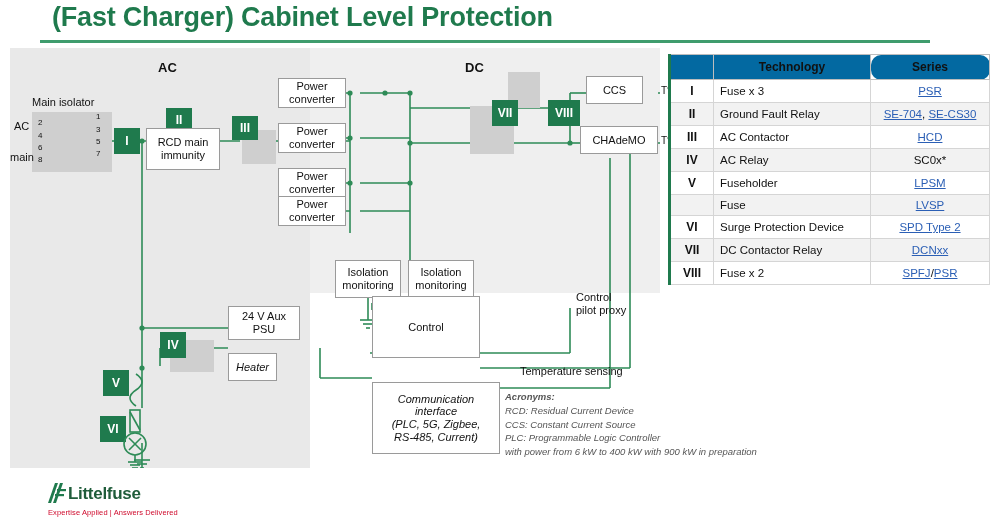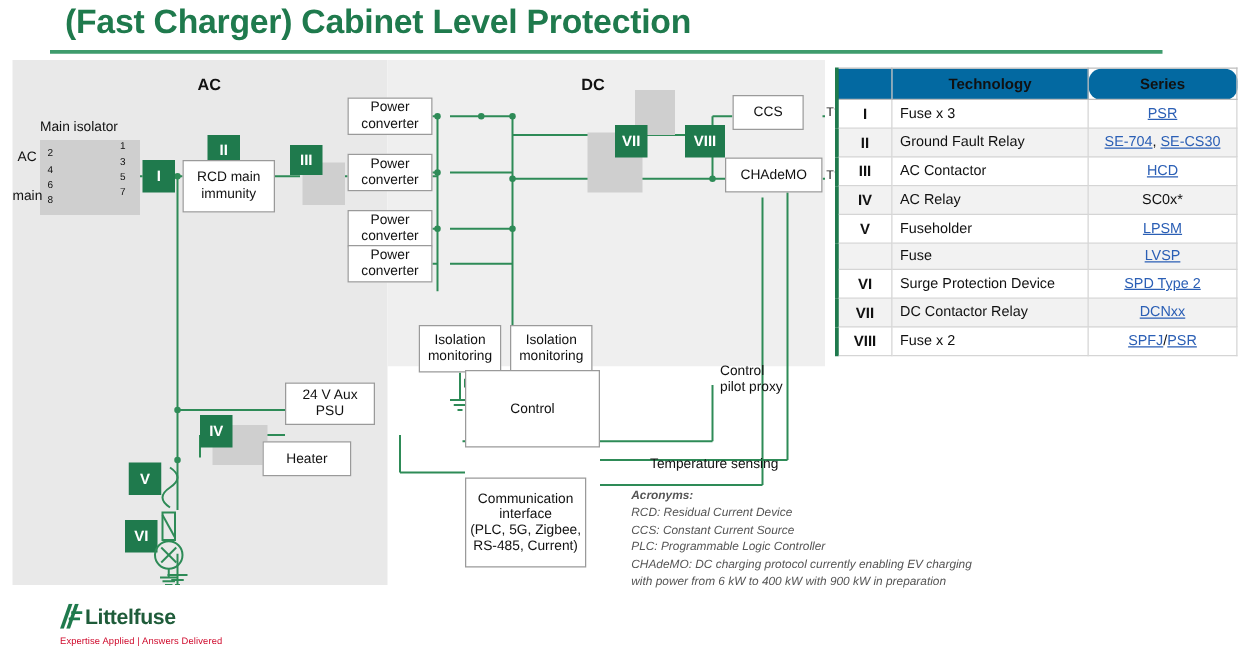--- a/index.html
+++ b/index.html
@@ -275,31 +275,31 @@
 
   <div class="box" style="left:576px;top:28px;width:57px;height:28px;">CCS</div>
   <div class="box" style="left:570px;top:78px;width:78px;height:28px;">CHAdeMO</div>
   <div class="plain" style="left:651px;top:37px;font-size:10px;">T°</div>
   <div class="plain" style="left:651px;top:87px;font-size:10px;">T°</div>
 
   <div class="box" style="left:218px;top:258px;width:72px;height:34px;flex-direction:column;">
     <span>24 V Aux</span>
     <span>PSU</span>
   </div>
-  <div class="box" style="left:200px;top:305px;width:71px;height:28px;">Heater</div>
+  <div class="box" style="left:218px;top:305px;width:49px;height:28px;font-style:italic;">Heater</div>
 
   <div class="box" style="left:362px;top:248px;width:108px;height:62px;">Control</div>
 
   <div class="plain" style="left:566px;top:243px;">
     <span>Control</span><br>
     <span>pilot proxy</span>
   </div>
   <div class="plain" style="left:510px;top:317px;">Temperature sensing</div>
 
-  <div class="box" style="left:362px;top:334px;width:97px;height:72px;flex-direction:column;">
+  <div class="box" style="left:362px;top:334px;width:128px;height:72px;flex-direction:column;font-style:italic;">
     <span>Communication</span>
     <span>interface</span>
     <span>(PLC, 5G, Zigbee,</span>
     <span>RS-485, Current)</span>
   </div>
 
   <svg style="position:absolute;left:110px;top:360px;width:42px;height:60px;">
     <g stroke="#2e8b57" stroke-width="1.6" fill="none">
       <rect x="10" y="2" width="10" height="22"></rect>
       <path d="M10,4 L20,22"></path>
@@ -373,21 +373,20 @@
       </td>
     </tr>
   </tbody>
 </table>
 
 <div class="acr">
   <div style="font-weight:bold;">Acronyms:</div>
   <div>RCD: Residual Current Device</div>
   <div>CCS: Constant Current Source</div>
   <div>PLC: Programmable Logic Controller</div>
-  <div>CHAdeMO: DC charging protocol currently enabling EV charging</div>
   <div>with power from 6 kW to 400 kW with 900 kW in preparation</div>
 </div>
 
 <svg class="logo-mark" viewBox="0 0 18 20">
   <g fill="#1f7a4d">
     <polygon points="0,20 7,0 10,0 3,20"></polygon>
     <polygon points="5,20 12,0 15,0 8,20"></polygon>
     <rect x="9" y="6" width="9" height="2.2"></rect>
     <rect x="7" y="11" width="9" height="2.2"></rect>
   </g>

